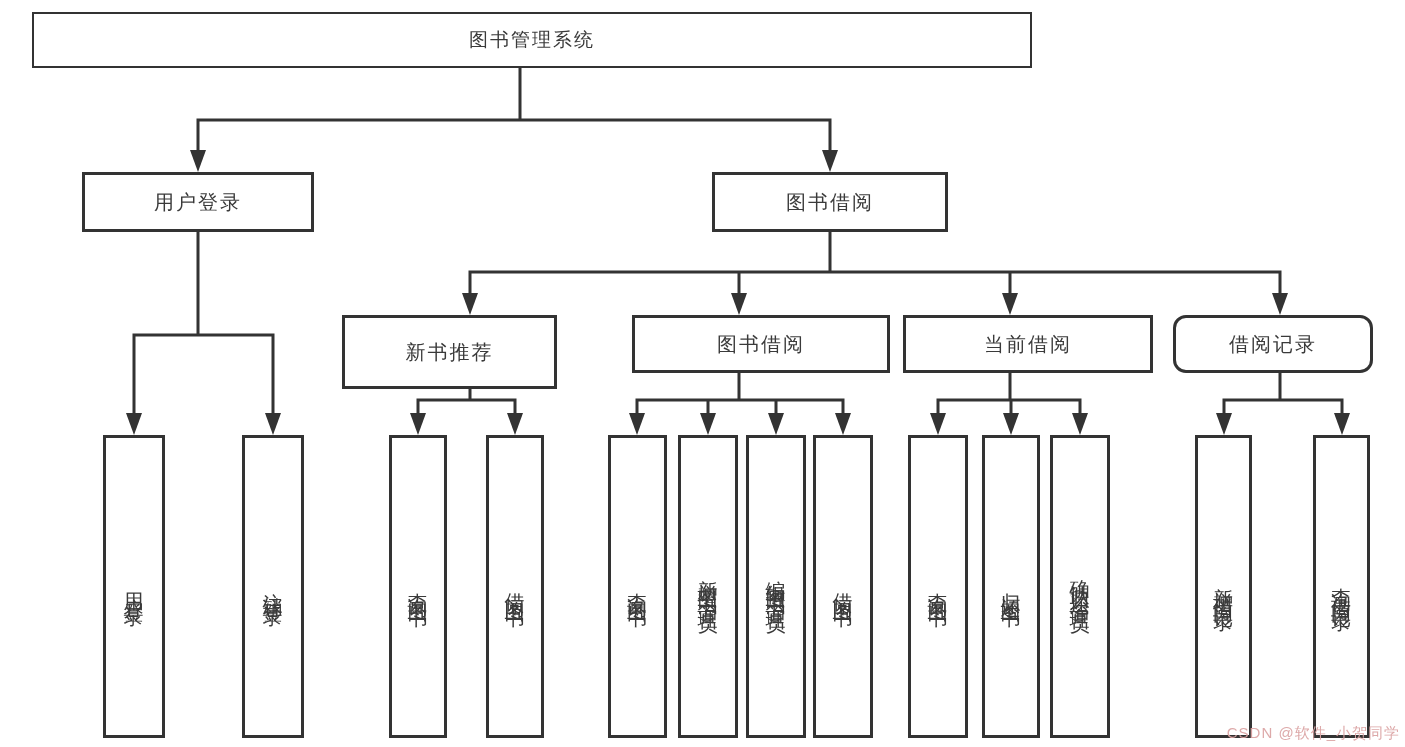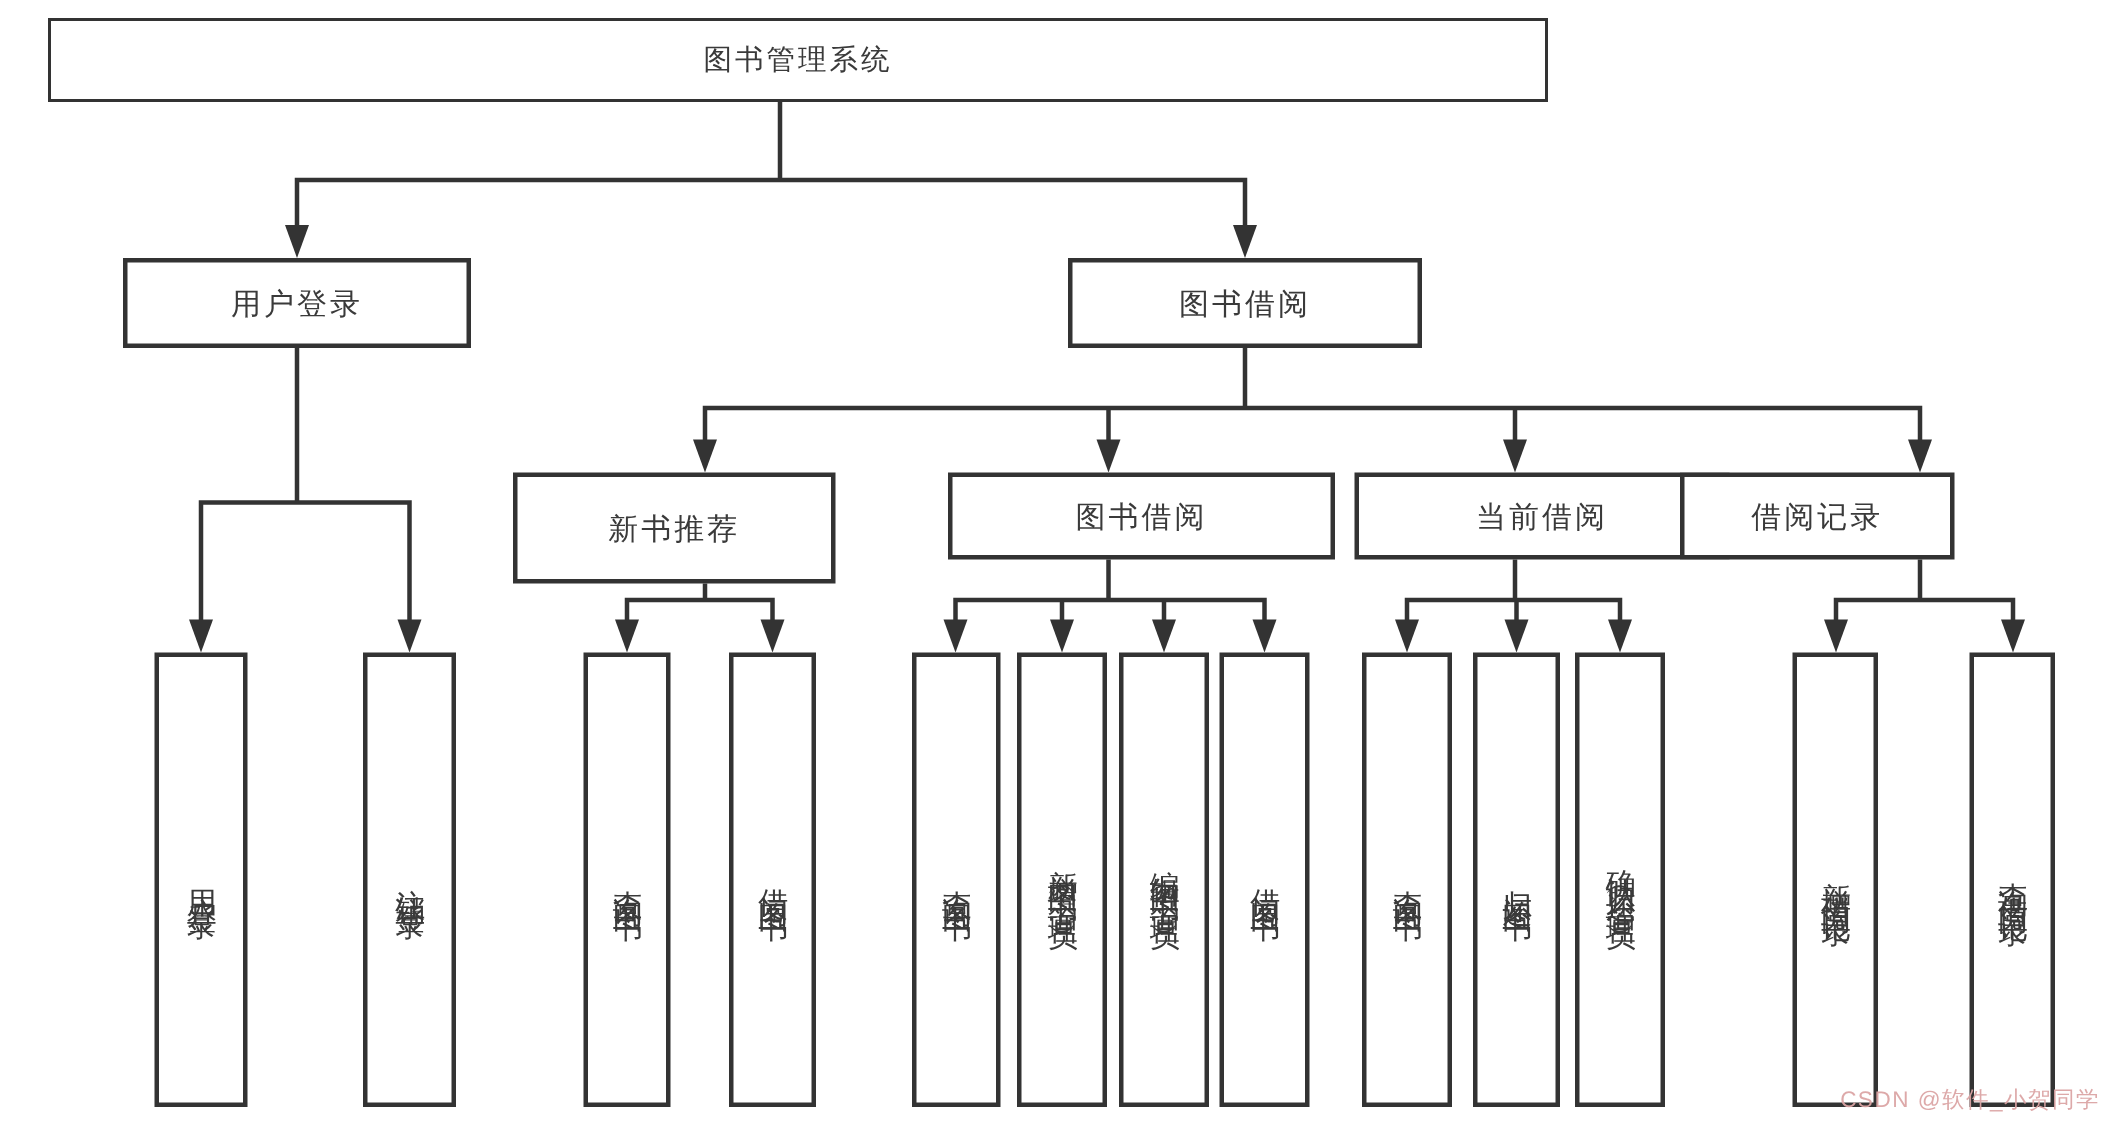--- a/index.html
+++ b/index.html
@@ -66,21 +66,21 @@
   </svg>
 
   <div class="hbox root" style="left:20px; top:12px; width:1000px; height:56px;margin-left:12px;">图书管理系统</div>
 
   <div class="hbox" style="left:82px; top:172px; width:232px; height:60px;">用户登录</div>
   <div class="hbox" style="left:712px; top:172px; width:236px; height:60px;">图书借阅</div>
 
   <div class="hbox" style="left:342px; top:315px; width:215px; height:74px;font-family:Liberation Mono, monospace;">新书推荐</div>
   <div class="hbox" style="left:632px; top:315px; width:258px; height:58px;">图书借阅</div>
   <div class="hbox" style="left:903px; top:315px; width:250px; height:58px;">当前借阅</div>
-  <div class="hbox" style="left:1120px; top:315px; width:183px; height:58px;">借阅记录</div>
+  <div class="hbox" style="left:1173px; top:315px; width:200px; height:58px;border-radius:13px;">借阅记录</div>
 
   <div class="vbox" style="left:103px; width:62px;">用户登录</div>
   <div class="vbox" style="left:242px; width:62px;">注销登录</div>
 
   <div class="vbox" style="left:389px; width:58px;">查询图书</div>
   <div class="vbox" style="left:486px; width:58px;">借阅图书</div>
 
   <div class="vbox" style="left:608px; width:59px;">查询图书</div>
   <div class="vbox" style="left:678px; width:60px;">新增图书（管理员）</div>
   <div class="vbox" style="left:746px; width:60px;">编辑图书（管理员）</div>

